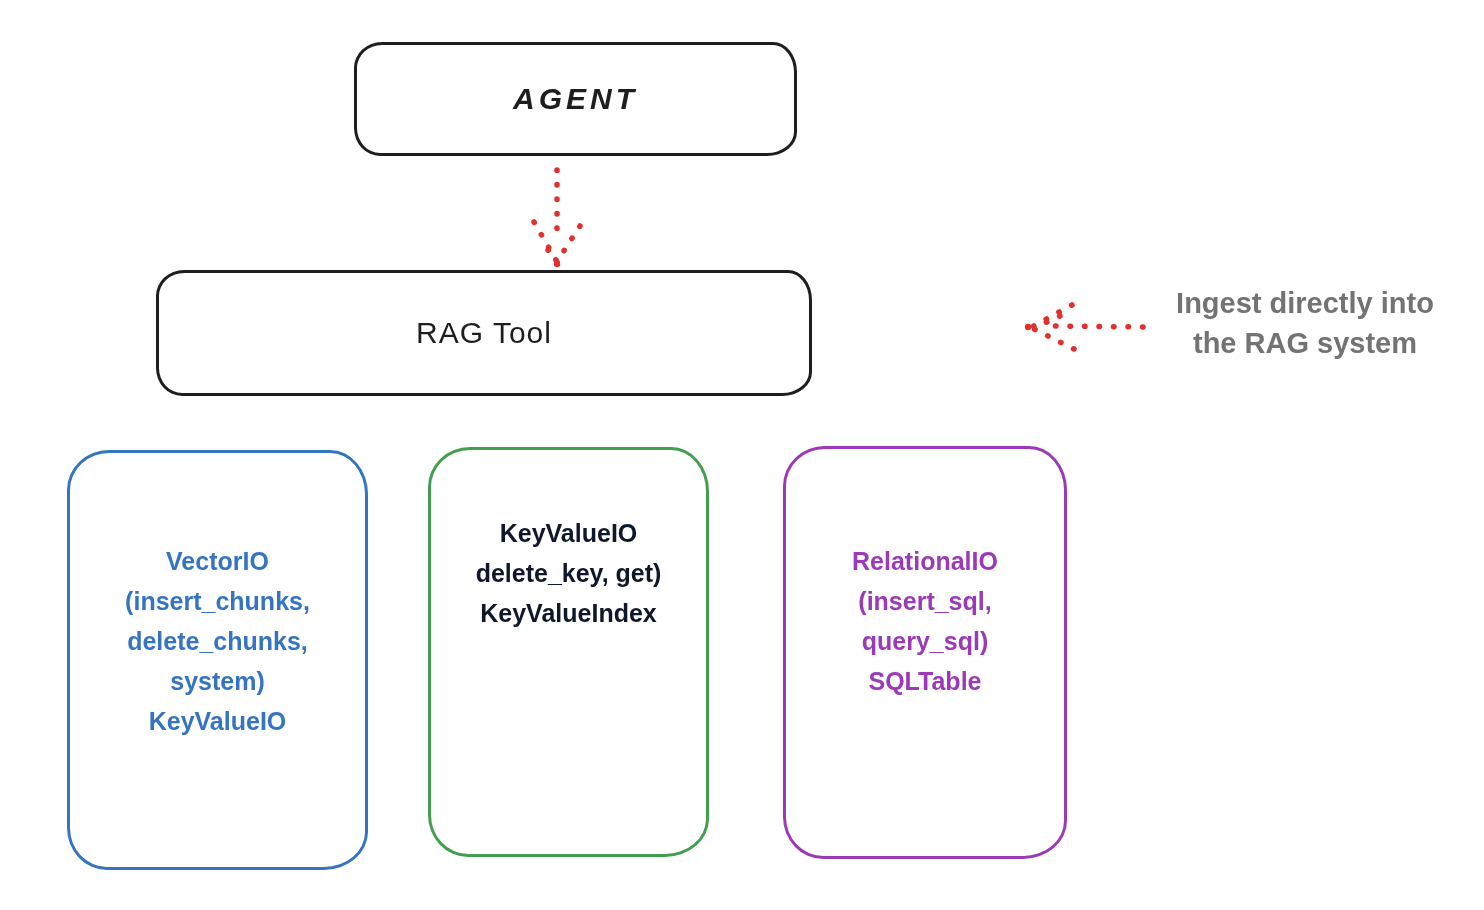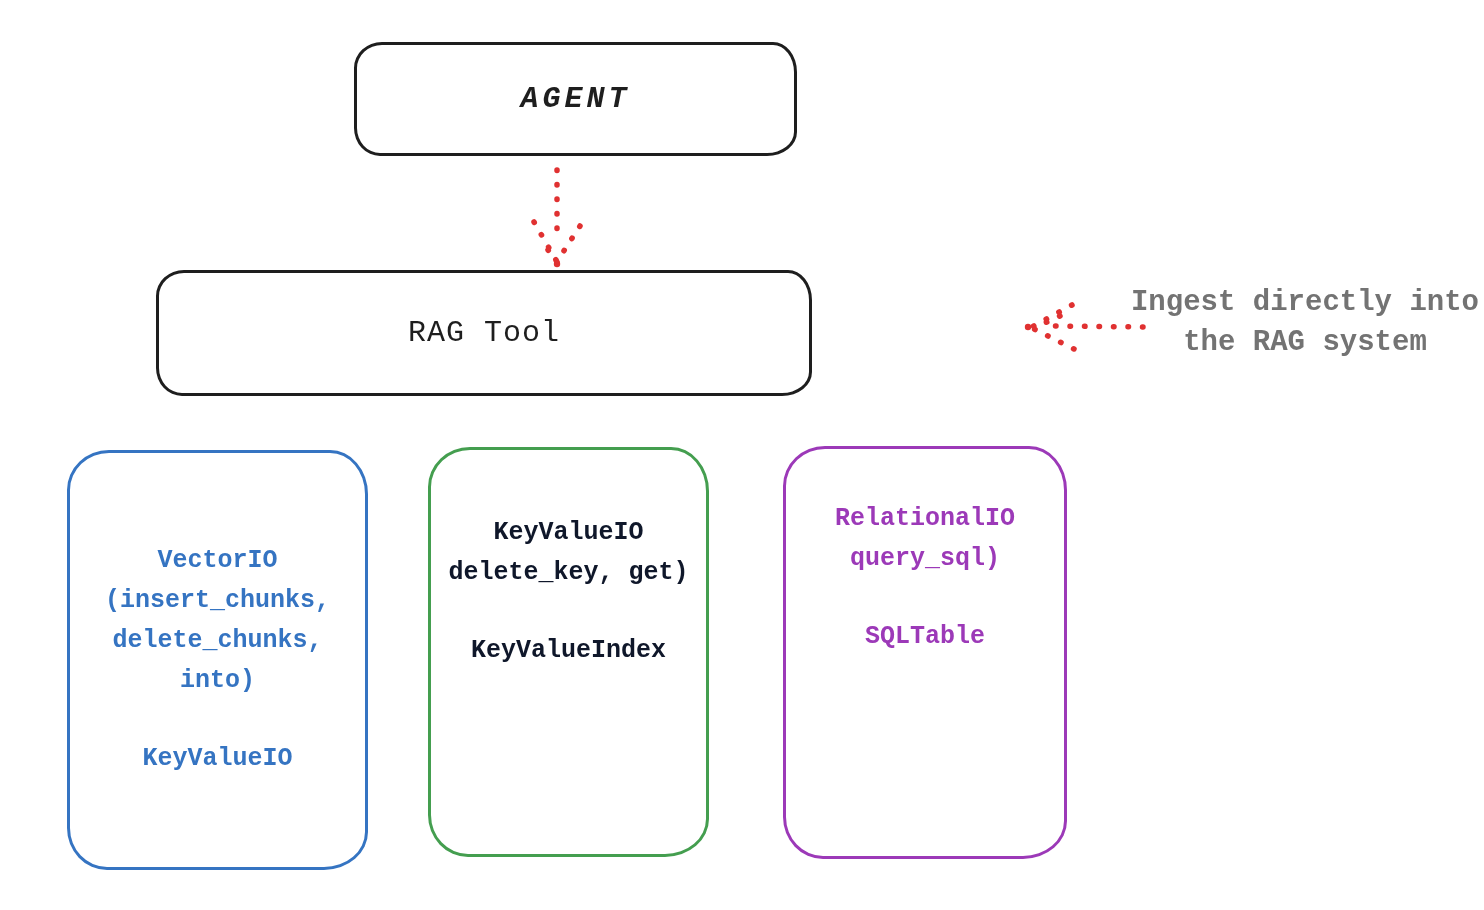--- a/index.html
+++ b/index.html
@@ -6,21 +6,21 @@
     margin: 0;
     padding: 0;
     background: #ffffff;
   }
   #canvas {
     position: relative;
     width: 1484px;
     height: 910px;
     background: #ffffff;
     overflow: hidden;
-    font-family: Liberation Mono, monospace;
+    font-family: Liberation Sans, sans-serif;
     color: #1e1e1e;
   }
   
   .node-box {
     position: absolute;
     box-sizing: border-box;
     border: 3.5px solid #1e1e1e;
     border-radius: 28px 24px 30px 26px / 26px 30px 24px 28px;
     background: #ffffff;
     display: flex;
@@ -51,23 +51,23 @@
     display: flex;
     flex-direction: column;
     align-items: center;
     text-align: center;
     font-weight: bold;
     font-size: 25px;
     line-height: 40px;
   }
   .card-vector     { left: 67px;  top: 450px; width: 301px; height: 420px; border-color: #3574c2; color: #3574c2; padding-top: 88px; }
   .card-keyvalue   { left: 428px; top: 447px; width: 281px; height: 410px; border-color: #449e4f; color: #0f172a; padding-top: 63px; }
-  .card-relational { left: 783px; top: 446px; width: 284px; height: 413px; border-color: #9c39b8; color: #9c39b8; padding-top: 50px; }
+  .card-relational { left: 783px; top: 446px; width: 284px; height: 413px; border-color: #9c39b8; color: #9c39b8; padding-top: 92px; }
   .io-lines { display: block; }
-  .index-label { display: block; margin-top: 38px; }
+  .index-label { display: block; }
   
   .annotation {
     position: absolute;
     left: 1130px;
     top: 283px;
     width: 350px;
     text-align: center;
     color: #737373;
     font-weight: bold;
     font-size: 29px;
@@ -104,36 +104,37 @@
   <div class="annotation">
     <div>Ingest directly into</div>
     <div>the RAG system</div>
   </div>
 
   <div class="store-card card-vector">
     <div class="io-lines">
       <div>VectorIO</div>
       <div>(insert_chunks,</div>
       <div>delete_chunks,</div>
-      <div>into)</div>
+      <div>system)</div>
     </div>
     <div class="index-label">KeyValueIO</div>
   </div>
 
   <div class="store-card card-keyvalue">
     <div class="io-lines">
       <div>KeyValueIO</div>
       <div>delete_key, get)</div>
     </div>
     <div class="index-label">KeyValueIndex</div>
   </div>
 
   <div class="store-card card-relational">
     <div class="io-lines">
       <div>RelationalIO</div>
+      <div>(insert_sql,</div>
       <div>query_sql)</div>
     </div>
     <div class="index-label">SQLTable</div>
   </div>
 
   <svg id="arrow-layer" width="1484" height="910" viewBox="0 0 1484 910">
 
     <g>
       <path class="dotted-arrow" d="M557 170 L557 242"></path>
       <path class="dotted-arrow" d="M534 222 L556 260"></path>

